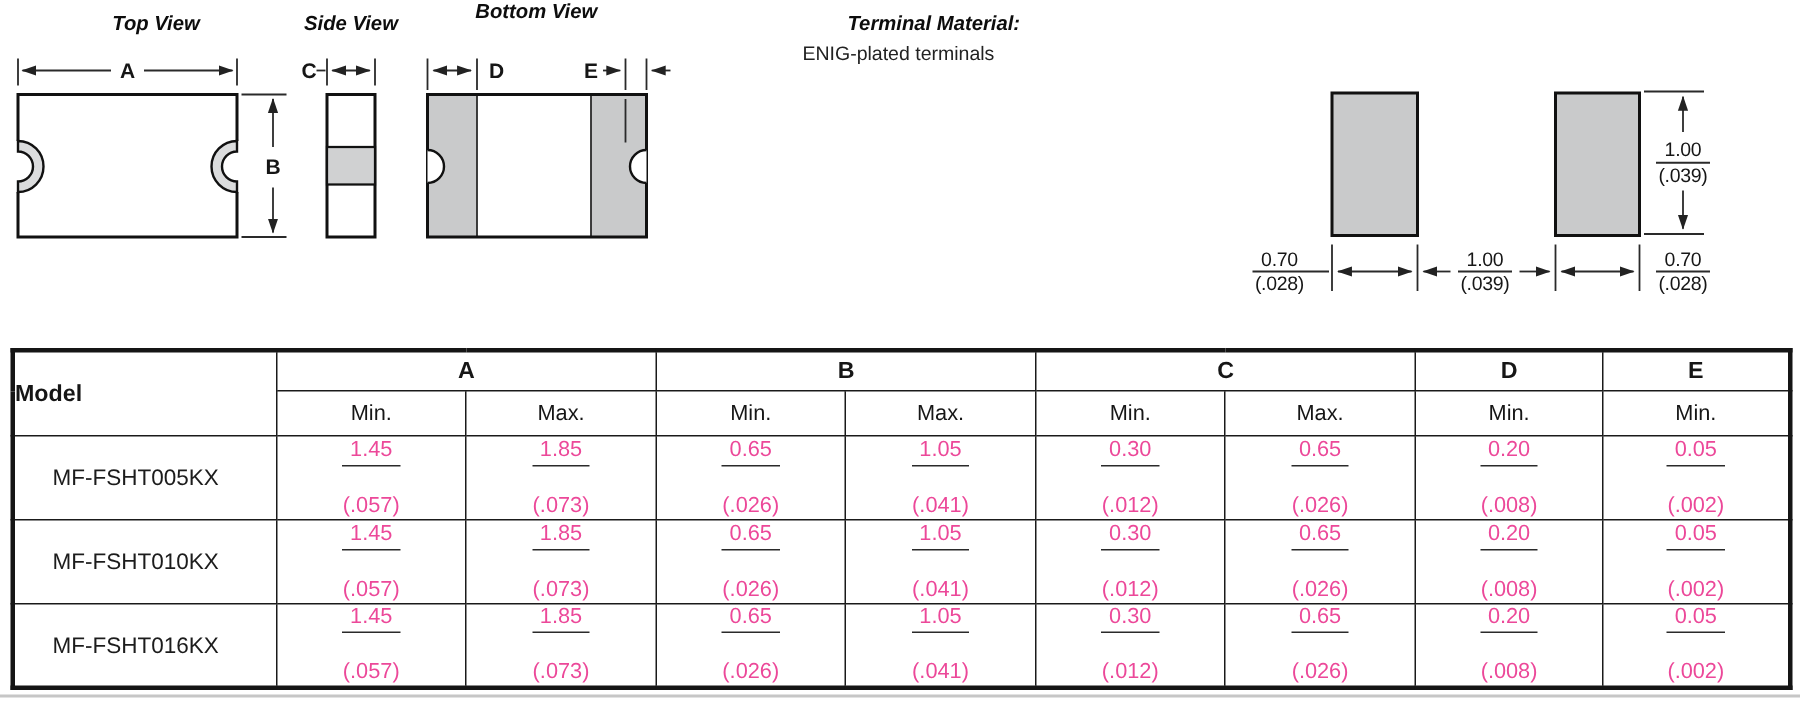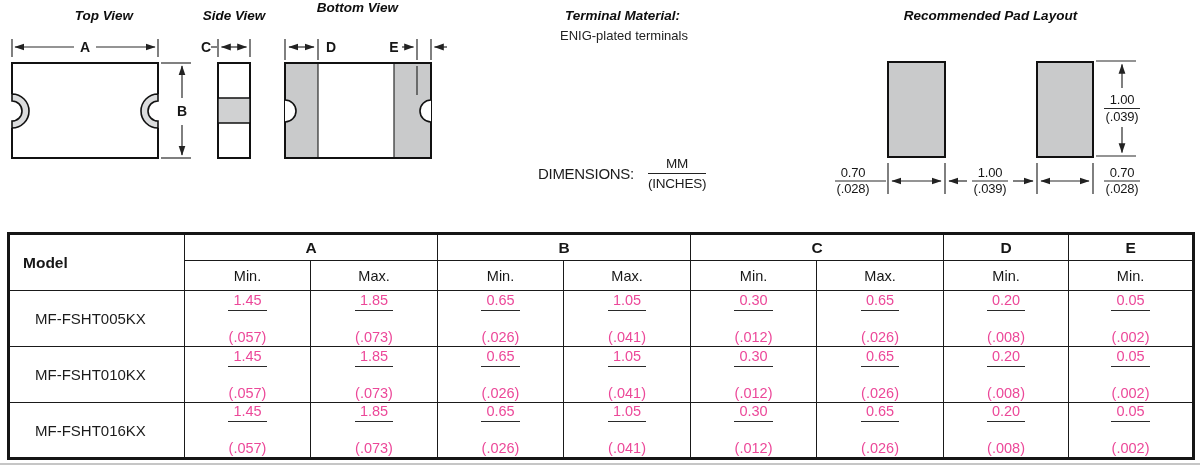--- a/index.html
+++ b/index.html
@@ -19,48 +19,40 @@
   svg line{stroke:#2a2a2a;stroke-width:1.2;}
   svg text{font-family:"Liberation Sans",sans-serif;fill:#161616;font-size:13px;letter-spacing:-0.2px;}
   svg text.dl{font-size:14px;font-weight:bold;letter-spacing:0;}
   
   #dim-table{position:absolute;left:7px;top:232px;width:1185px;border-collapse:collapse;table-layout:fixed;
              border:3px solid #151515;font-family:"Liberation Sans",sans-serif;}
   #dim-table th,#dim-table td{border:1.5px solid #1a1a1a;text-align:center;vertical-align:middle;padding:0;}
   #dim-table thead tr.gr{height:27px;}
   #dim-table thead tr.sr{height:30px;padding-left:44px;}
   #dim-table tbody tr{height:56px;}
-  #dim-table th.model-h{text-align:left;padding-left:13px;font-size:15.5px;font-weight:bold;}
+  #dim-table th.model-h{text-align:left;font-size:15.5px;font-weight:bold;}
   #dim-table th.grp{font-size:15.5px;font-weight:bold;}
   #dim-table th.sub{font-size:14.5px;font-weight:normal;}
   #dim-table td.model{text-align:left;padding-left:25px;font-size:15px;color:#1c1c1c;}
   .fr{display:inline-block;text-align:center;font-size:14.5px;color:#ec4899;}
   .fr .n{display:block;border-bottom:1.4px solid #2a2a2a;padding:0 5px 2px;}
   .fr .d{display:block;padding-top:18px;}
   #page-divider{position:absolute;left:0;top:463px;width:1200px;height:2px;background:#c6c6c6;}
 </style>
 </head>
 <body>
 
 <div id="page">
 
   <div class="t-title center" style="left:40px;top:8px;width:128px;">Top View</div>
   <div class="t-title center" style="left:175px;top:8px;width:118px;">Side View</div>
   <div class="t-title center" style="left:295px;top:0;width:125px;">Bottom View</div>
   <div class="t-title" style="left:565px;top:8px;">Terminal Material:</div>
-  <div class="t-plain" style="left:560px;top:28px;">ENIG-plated terminals</div>
-  <div class="t-title center" style="left:878px;top:8px;width:225px;">Recommended Pad Layout</div>
-
-  <div id="dims-note">
-    <span class="lbl">DIMENSIONS:</span>
-    <span class="frac">
-      <span class="n">MM</span>
-      <span class="d">(INCHES)</span>
-    </span>
-  </div>
+  <div class="t-plain" style="left:535px;top:28px;">ENIG-plated terminals</div>
+
 
   <svg width="1200" height="228" viewBox="0 0 1200 228">
     <defs>
       <marker id="ah" viewBox="0 0 10 8" markerWidth="10" markerHeight="8" refX="9.3" refY="4" orient="auto-start-reverse" markerUnits="userSpaceOnUse">
         <path d="M0,0.6 L10,4 L0,7.4 Z" fill="#222"></path>
       </marker>
     </defs>
 
     <g>
       <rect x="12" y="63" width="146" height="95" fill="#ffffff" stroke="#111" stroke-width="2"></rect>

